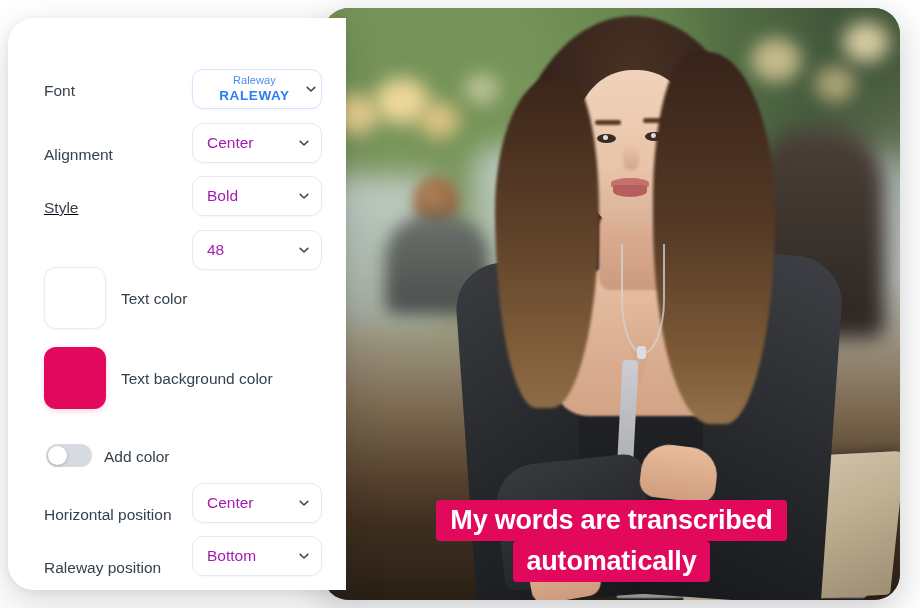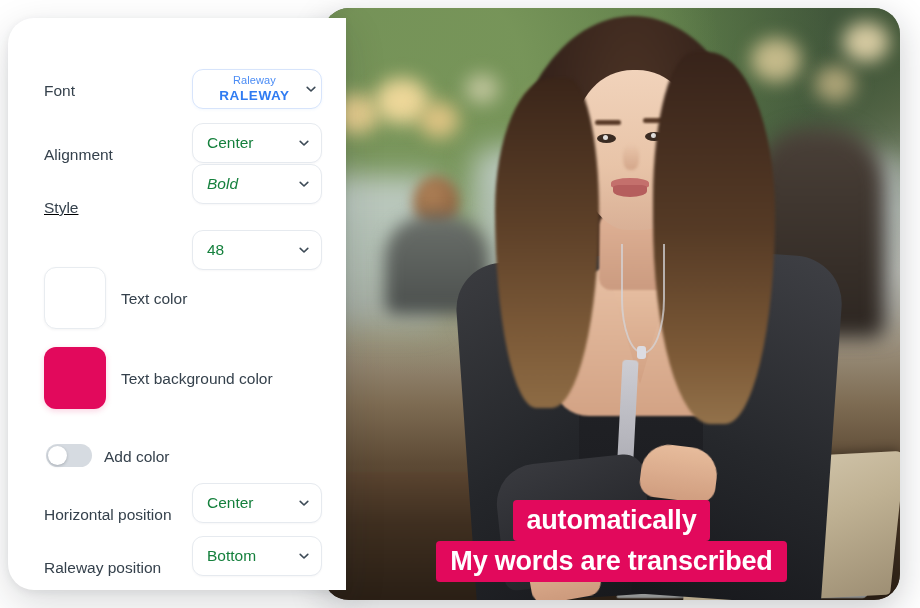--- a/index.html
+++ b/index.html
@@ -263,21 +263,21 @@
     box-sizing: border-box;
     display: flex;
     align-items: center;
     padding: 0 10px 0 14px;
     cursor: pointer;
     box-shadow: 0 1px 2px rgba(30,40,55,0.035);
   }
   .select .val {
     flex: 1;
     font-size: 15.5px;
-    color: #15803d;
+    color: #a21caf;
     white-space: nowrap;
     overflow: hidden;
   }
   .chev { width: 14px; height: 14px; flex: none; color: #3d4a56; }
   .chev svg { display: block; }
 
   
   .select.font-select {
     border-color: #d7e4fb;
     flex-direction: row;
@@ -407,24 +407,24 @@
     <div class="w-necklace"></div>
     <div class="w-pendant"></div>
     <div class="w-lanyard"></div>
     <div class="w-arm-l"></div>
     <div class="w-hand-r"></div>
     <div class="w-hand-l"></div>
     <div class="w-ring"></div>
 
     <div id="caption">
       <div class="cap-row">
-        <span class="cap-line">automatically</span>
+        <span class="cap-line">My words are transcribed</span>
       </div>
       <div class="cap-row">
-        <span class="cap-line">My words are transcribed</span>
+        <span class="cap-line">automatically</span>
       </div>
     </div>
   </div>
 
   <div id="panel">
 
     <div class="row" style="top:53px; height:40px;">
       <span class="label">Font</span>
     </div>
     <div class="select font-select" style="top:51px;">
@@ -447,21 +447,21 @@
       <span class="chev">
         <svg viewBox="0 0 14 14" width="14" height="14" fill="none" stroke="#3d4a56" stroke-width="1.6" stroke-linecap="round" stroke-linejoin="round">
             <path d="M3.2 5.4 L7 9 L10.8 5.4"></path>
           </svg>
       </span>
     </div>
 
     <div class="row" style="top:170px; height:40px;text-decoration:underline;">
       <span class="label">Style</span>
     </div>
-    <div class="select" style="top:146px;font-style:italic;">
+    <div class="select" style="top:158px;">
       <span class="val">Bold</span>
       <span class="chev">
         <svg viewBox="0 0 14 14" width="14" height="14" fill="none" stroke="#3d4a56" stroke-width="1.6" stroke-linecap="round" stroke-linejoin="round">
             <path d="M3.2 5.4 L7 9 L10.8 5.4"></path>
           </svg>
       </span>
     </div>
 
     <div class="select" style="top:212px;">
       <span class="val">48</span>

